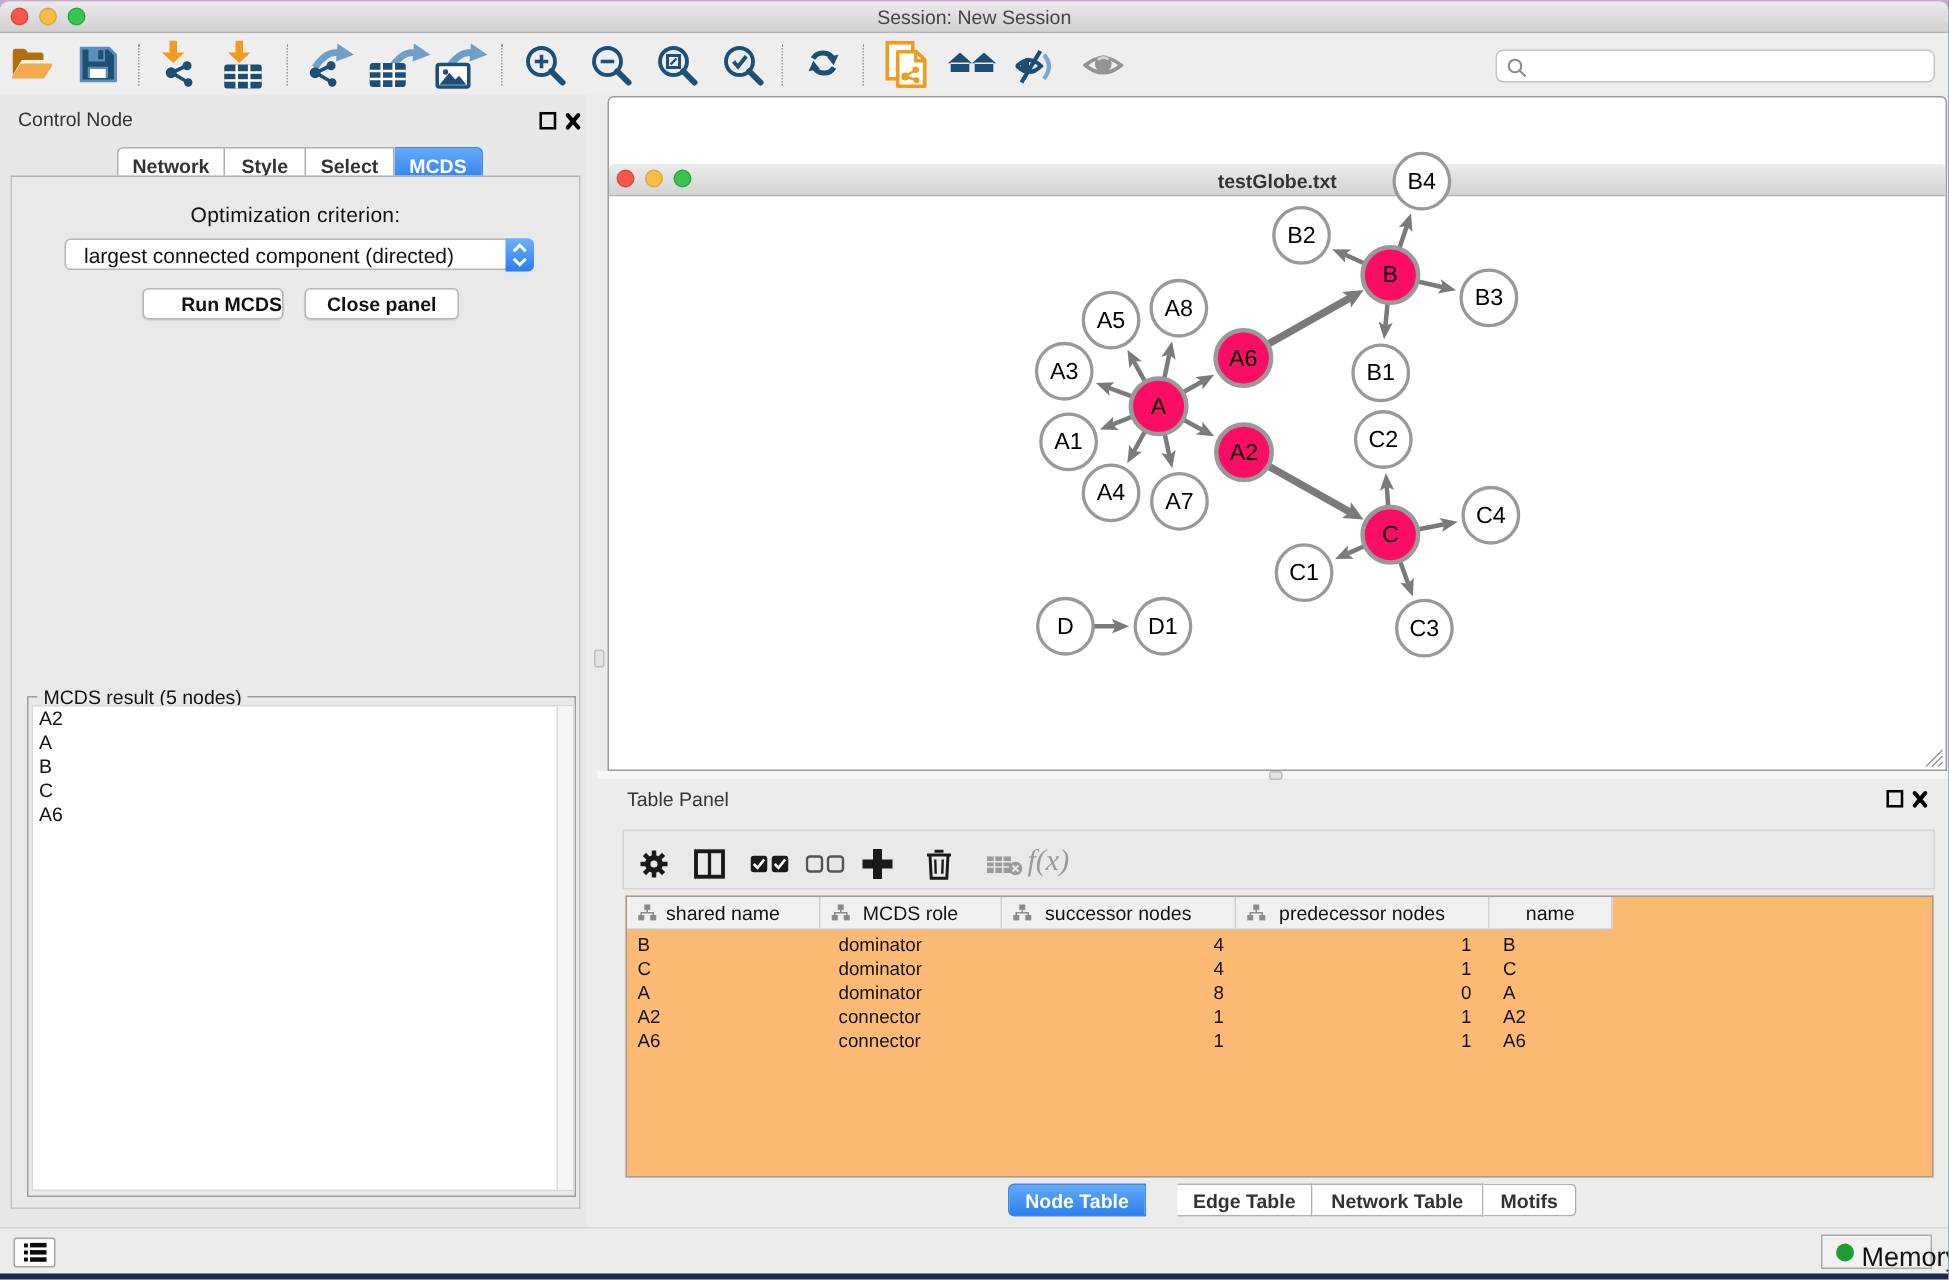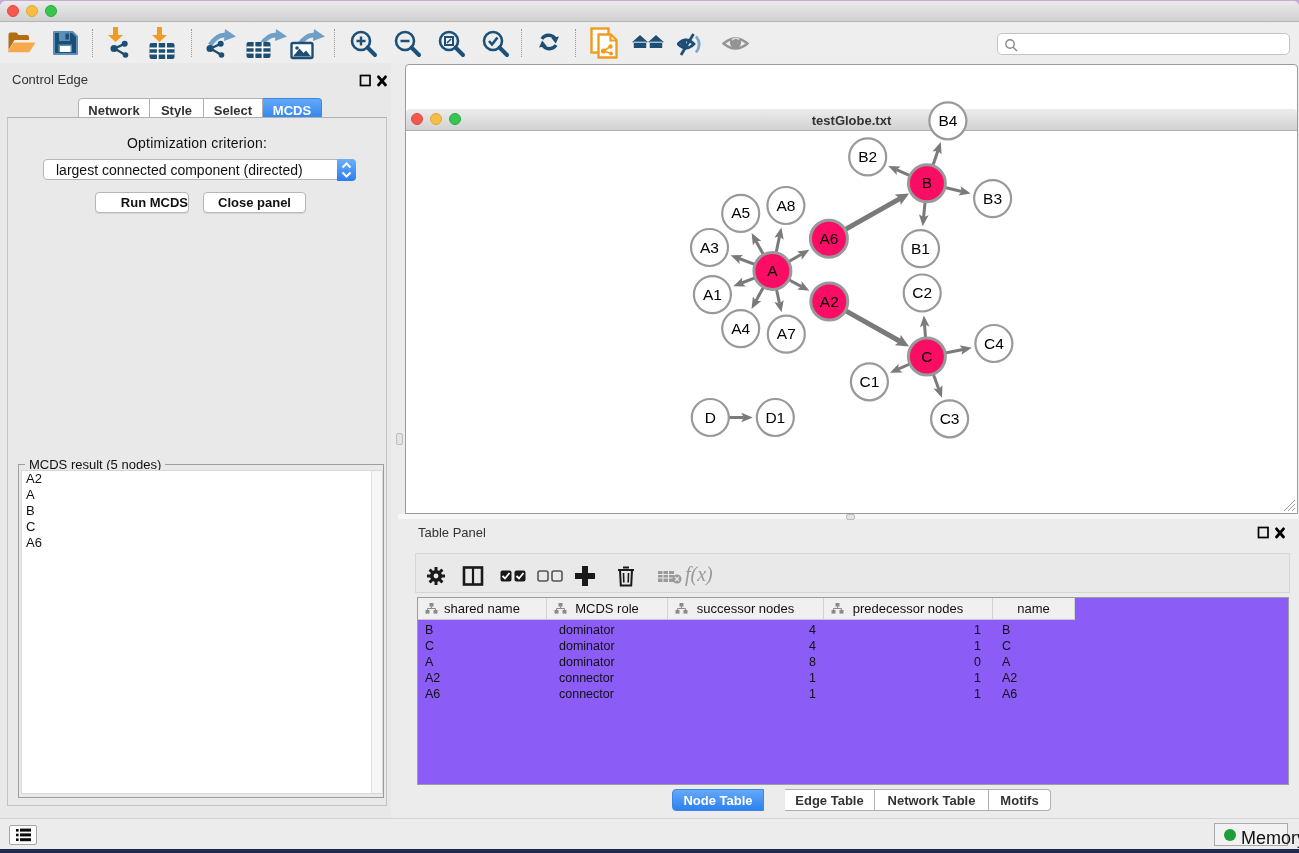--- a/index.html
+++ b/index.html
@@ -63,21 +63,21 @@
 #graph text { font-size:15.5px; fill:#000; }
 #graph .edge line { stroke:#7a7a7a; }
 #graph .edge path { fill:#7a7a7a; }
 #resize { position:absolute; right:1px; bottom:1px; }
 
 
 #tablepanel { position:absolute; left:398px; top:513px; width:901px; height:303px; background:#ececec; }
 #tp-head { position:absolute; left:20px; top:11px; font-size:13px; color:#333; }
 #tp-toolbar { position:absolute; left:17px; top:39px; width:875px; height:40px; background:#e9e9e9;
   border:1px solid #d6d6d6; }
-#tp-table { position:absolute; left:19px; top:83px; width:872px; height:188px; background:#8b5cf6;
+#tp-table { position:absolute; left:19px; top:83px; width:872px; height:188px; background:#fdba74;
   border:1px solid #9d9d9d; }
 #tp-table .hdr { position:absolute; left:0; top:0; width:657px; height:22px; background:#f0f0f0;
   border-bottom:1px solid #c8c8c8; border-right:1px solid #d2d2d2; font-size:13px; color:#111; }
 .hcell { position:absolute; top:0; height:21px; border-right:1px solid #d2d2d2; }
 .hcell span { position:absolute; width:100%; text-align:center; top:3px; }
 .hico { position:absolute; left:7px; top:4px; }
 .trow { position:absolute; left:0; width:100%; height:16px; font-size:12.5px; color:#111; }
 .tc { position:absolute; top:0; height:16px; line-height:16px; }
 #tp-tabs { position:absolute; left:274px; top:275px; height:22px; display:flex; }
 .btab { height:22px; font-size:13px; font-weight:bold; color:#333; background:#fff; border:1px solid #b0b0b0;
@@ -99,20 +99,21 @@
 </head>
 <body>
 <div id="topstrip"></div>
 <div id="app">
   <div id="titlebar">
     <div class="lights" style="left:7px;">
         <div class="light lr"></div>
         <div class="light ly"></div>
         <div class="light lg"></div>
       </div>
+    <div class="title">Session: New Session</div>
   </div>
   <div id="toolbar">
     <div class="ticon" style="left:8px; top:9px;"><svg width="27" height="22" viewBox="0 0 27 22">
 <path d="M0.5 18 L0.5 2.5 Q0.5 0.5 2.5 0.5 L7.5 0.5 Q9 0.5 9.6 1.5 L10.5 3 L19 3 Q21 3 21 5 L21 8 L6.5 8 L0.5 18 Z" fill="#b26e12"></path>
 <path d="M0.8 19.5 L6.2 11.2 L26.2 11.2 L20.8 19.5 Z" fill="#f6a94a" stroke="#f6a94a" stroke-width="1.6" stroke-linejoin="round"></path>
 </svg></div>
     <div class="ticon" style="left:53px; top:8px;"><svg width="25" height="24" viewBox="0 0 25 24">
 <path d="M1 1 L19.5 1 L24 5.5 L24 23 L1 23 Z" fill="#1d4e74" stroke="#5b8fb9" stroke-width="2" stroke-linejoin="round"></path>
 <rect x="6" y="1.5" width="11" height="8.5" fill="#5b8fb9"></rect>
 <rect x="12.5" y="2.5" width="3.4" height="6" fill="#1d4e74"></rect>
@@ -229,21 +230,21 @@
 <path d="M10 5 A 5 4.5 0 0 1 17 4.5" fill="none" stroke="#d8d8d8" stroke-width="1.8"></path>
 </svg></div>
     <div id="search">
         <svg width="14" height="14" viewBox="0 0 14 14">
           <circle cx="6" cy="6" r="4.2" fill="none" stroke="#8a8a8a" stroke-width="1.4"></circle>
           <line x1="9.2" y1="9.2" x2="13" y2="13" stroke="#8a8a8a" stroke-width="1.4"></line>
         </svg>
       </div>
   </div>
   <div id="leftpanel">
-    <div id="cp-head">Control Edge</div>
+    <div id="cp-head">Control Node</div>
     <div class="winbtns" style="left:359px;"><svg width="30" height="14" viewBox="0 0 30 14">
           <rect x="1.5" y="1.5" width="9.5" height="10" fill="none" stroke="#000" stroke-width="1.7"></rect>
           <path d="M19.5 2.8 L26.5 11 M26.5 2.8 L19.5 11" stroke="#000" stroke-width="2.8" stroke-linecap="round"></path>
         </svg></div>
     <div id="tabs">
       <div class="tab" style="width:72px;">Network</div>
       <div class="tab" style="width:54px;">Style</div>
       <div class="tab" style="width:59px;">Select</div>
       <div class="tab sel" style="width:59px;">MCDS</div>
     </div>

